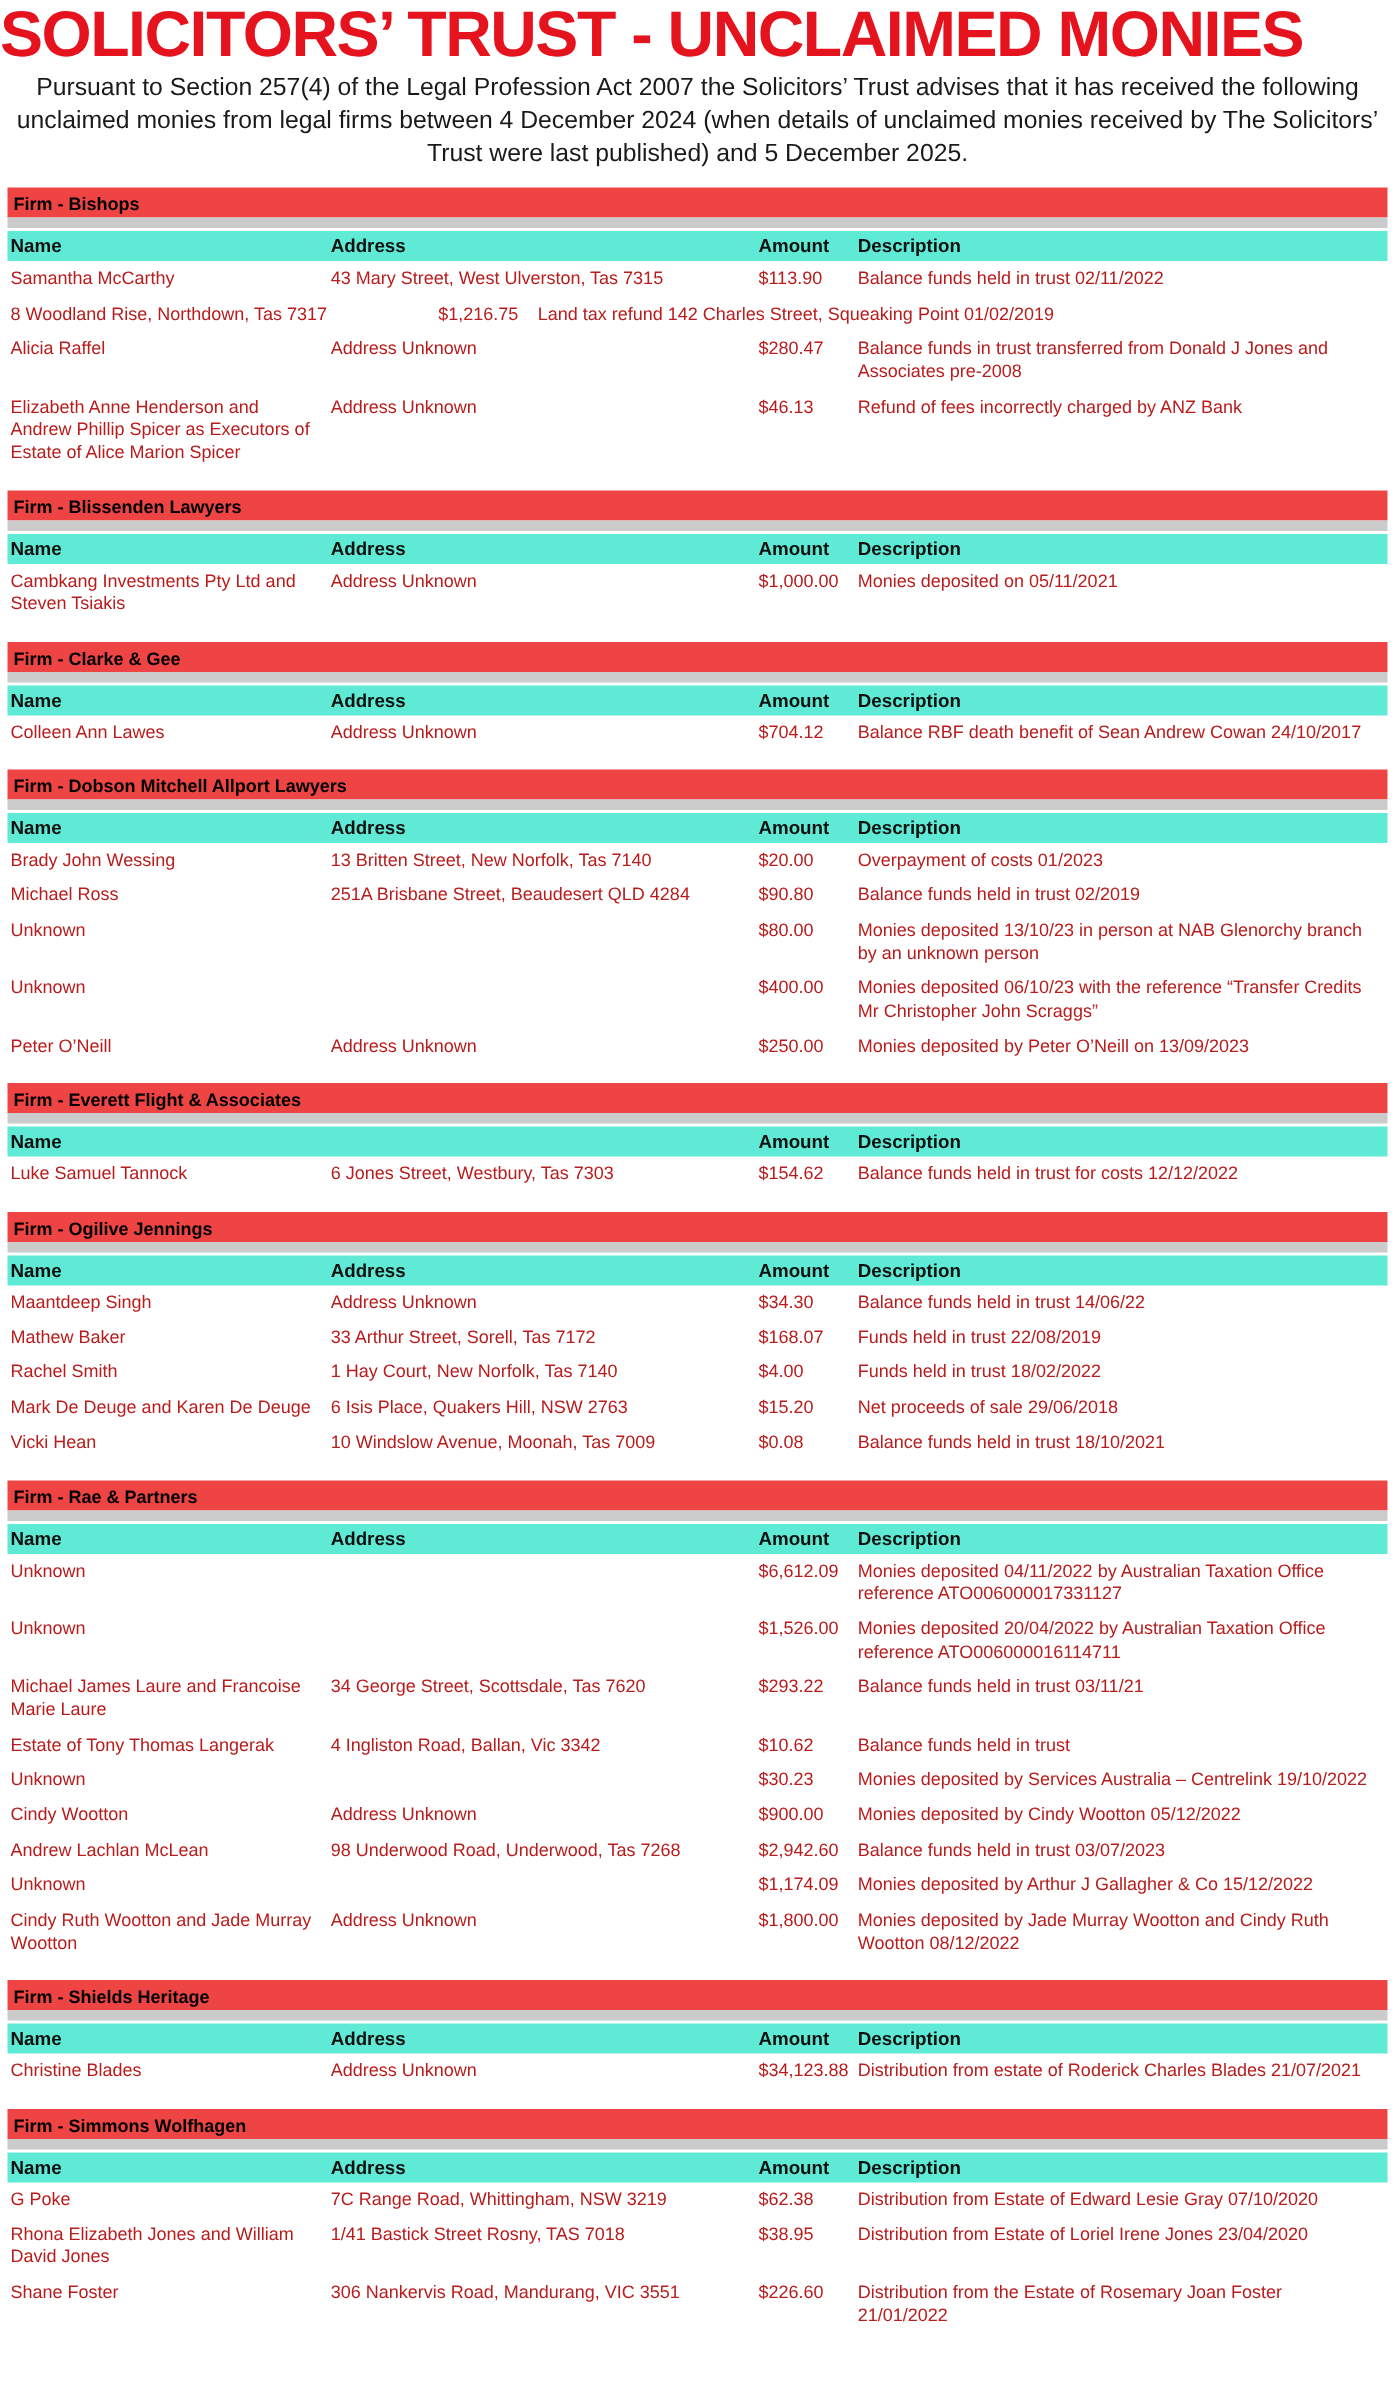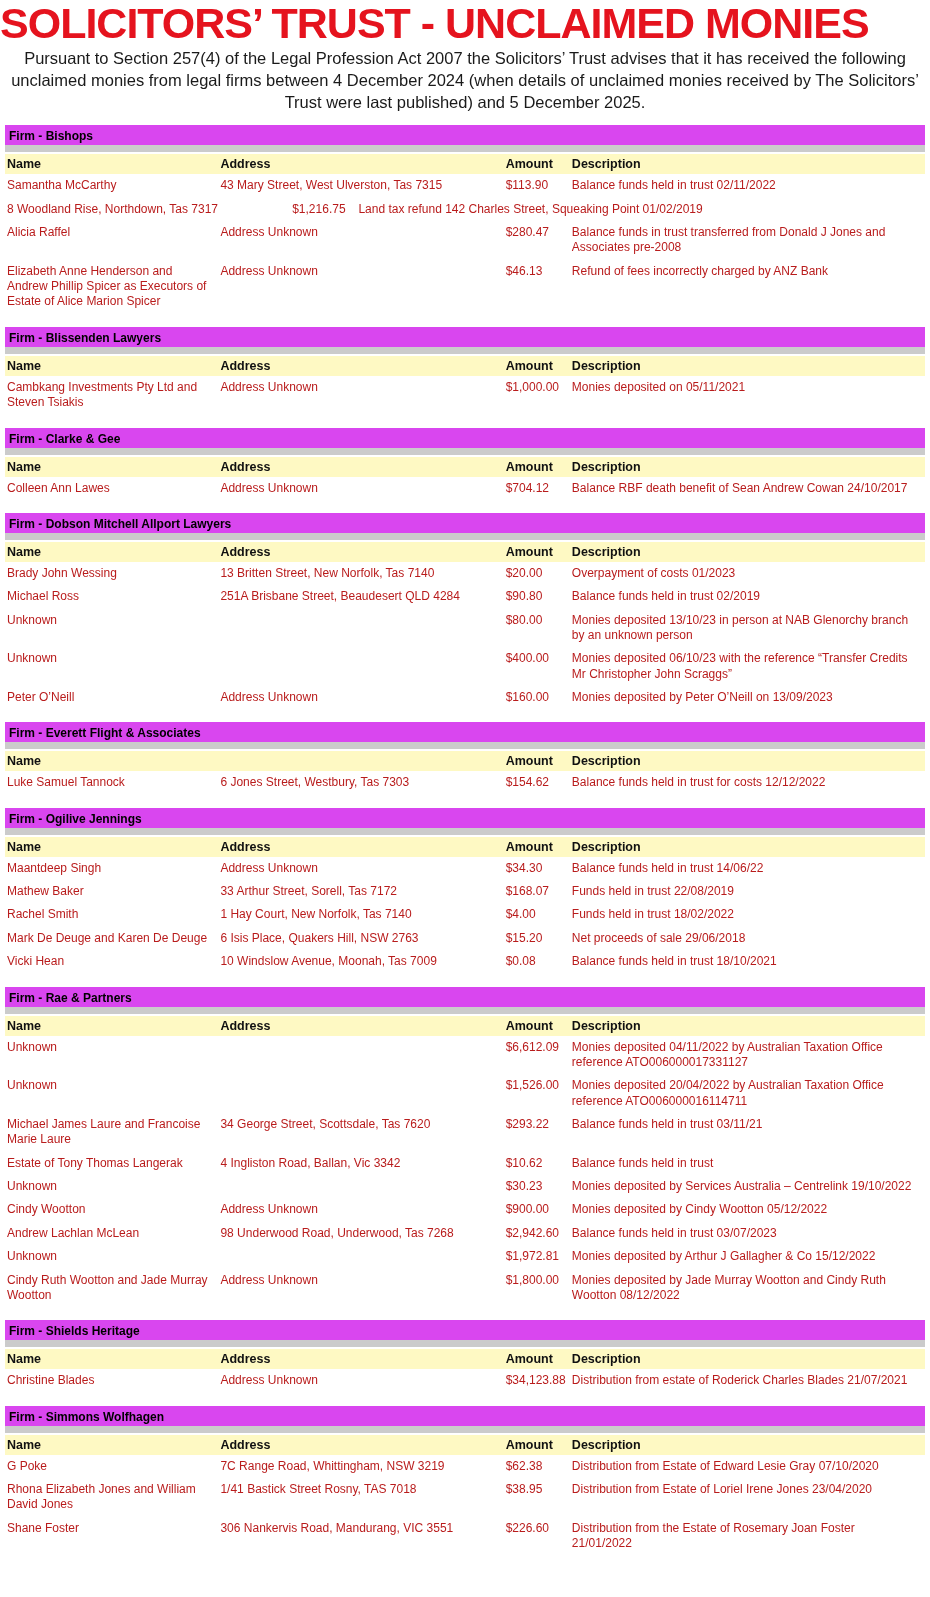--- a/index.html
+++ b/index.html
@@ -26,31 +26,31 @@
   .intro {
     text-align: center;
     font-size: 16.5px;
     line-height: 1.32;
     margin: 3px 6px 12px 6px;
     color: #1a1a1a;
   }
 
   .firm { margin: 0 5px 13px 5px; }
   .firm-bar {
-    background: #d946ef;
+    background: #ef4444;
     font-weight: bold;
     font-size: 12px;
     padding: 4px 4px 2px 4px;
     color: #000;
   }
   .firm-bar-sub { height: 7px; background: #cbcbcb; }
 
   .row { display: flex; align-items: flex-start; }
   .col-head {
-    background: #fef9c3;
+    background: #5eead4;
     font-weight: bold;
     font-size: 12.5px;
     margin-top: 2px;
     padding: 3px 0 3px 0;
   }
   .data-row {
     font-size: 12px;
     line-height: 1.28;
     padding: 4px 0 4px 0;
     color: #b91c1c;
@@ -188,21 +188,21 @@
   <div class="row data-row">
     <div class="c name">Unknown</div>
     <div class="c addr"></div>
     <div class="c amt">$400.00</div>
     <div class="c desc">Monies deposited 06/10/23 with the reference “Transfer Credits Mr Christopher John Scraggs”</div>
   </div>
 
   <div class="row data-row">
     <div class="c name">Peter O’Neill</div>
     <div class="c addr">Address Unknown</div>
-    <div class="c amt">$160.00</div>
+    <div class="c amt">$250.00</div>
     <div class="c desc">Monies deposited by Peter O’Neill on 13/09/2023</div>
   </div>
 </div>
   </section>
 
   <section class="firm">
     <div class="firm-bar">
       <span class="firm-name">Firm - Everett Flight &amp; Associates</span>
     </div>
     <div class="firm-bar-sub"></div>
@@ -328,21 +328,21 @@
   <div class="row data-row">
     <div class="c name">Andrew Lachlan McLean</div>
     <div class="c addr">98 Underwood Road, Underwood, Tas 7268</div>
     <div class="c amt">$2,942.60</div>
     <div class="c desc">Balance funds held in trust 03/07/2023</div>
   </div>
 
   <div class="row data-row">
     <div class="c name">Unknown</div>
     <div class="c addr"></div>
-    <div class="c amt">$1,972.81</div>
+    <div class="c amt">$1,174.09</div>
     <div class="c desc">Monies deposited by Arthur J Gallagher &amp; Co 15/12/2022</div>
   </div>
 
   <div class="row data-row">
     <div class="c name">Cindy Ruth Wootton and Jade Murray Wootton</div>
     <div class="c addr">Address Unknown</div>
     <div class="c amt">$1,800.00</div>
     <div class="c desc">Monies deposited by Jade Murray Wootton and Cindy Ruth Wootton 08/12/2022</div>
   </div>
 </div>

